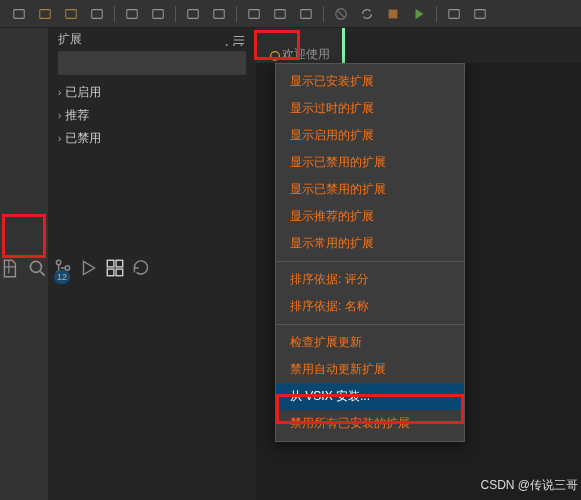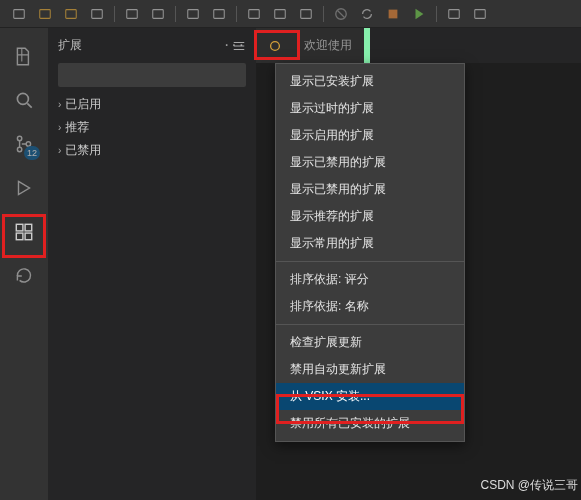--- a/index.html
+++ b/index.html
@@ -1,37 +1,37 @@
 <!DOCTYPE html>
 <html><head>
 <meta charset="utf-8">
 <style>
 *{margin:0;padding:0;box-sizing:border-box;font-family:"Microsoft YaHei",sans-serif;font-size:12px}
 body{background:#1e1e1e;color:#ccc;width:581px;height:500px;overflow:hidden;position:relative}
 .toolbar{height:28px;background:#333;display:flex;align-items:center;padding:0 8px;gap:4px;border-bottom:1px solid #222}
 .toolbar .tb-icon{width:22px;height:22px;display:flex;align-items:center;justify-content:center;opacity:.7}
 .toolbar .sep{width:1px;height:16px;background:#555;margin:0 2px}
 .main{display:flex;height:calc(100% - 28px)}
-.activity-bar{width:48px;background:#333;display:flex;flex-direction:column;align-items:center;padding-top:8px;gap:4px}
+.activity-bar{width:48px;background:#333;display:flex;flex-direction:row;align-items:center;padding-top:8px;gap:4px}
 .activity-bar .ab-item{width:40px;height:40px;display:flex;align-items:center;justify-content:center;opacity:.6;position:relative}
 .activity-bar .ab-item.active{opacity:1}
 .badge{position:absolute;bottom:4px;right:4px;background:#0e639c;color:#fff;border-radius:8px;min-width:14px;height:14px;font-size:9px;display:flex;align-items:center;justify-content:center;padding:0 3px}
 .ext-panel{width:208px;background:#252526;display:flex;flex-direction:column}
-.ext-header{height:35px;display:flex;align-items:center;justify-content:space-between;padding:0 10px;color:#bbb;font-size:11px}
+.ext-header{height:23px;display:flex;align-items:center;justify-content:space-between;padding:0 10px;color:#bbb;font-size:11px}
 .ext-header .right{display:flex;gap:8px;align-items:center}
 .search-box{background:#3c3c3c;height:24px;margin:0 10px 6px;border-radius:2px}
 .tree-item{padding:3px 10px;color:#ccc;display:flex;align-items:center;gap:4px;font-size:12px}
 .tree-item .chev{font-size:10px;color:#aaa}
 .editor{flex:1;background:#1e1e1e;position:relative}
 .tabs{height:35px;background:#252526;display:flex;align-items:stretch}
-.tab{display:flex;align-items:center;gap:22px;padding:0 12px;color:#969696;background:#2d2d2d;border-right:6px solid #86efac;font-size:12px}
+.tab{display:flex;align-items:flex-end;gap:0;padding:0 12px;color:#969696;background:#2d2d2d;border-right:3px solid #86efac;font-size:12px}
 .tab.active{background:#1e1e1e;color:#fff}
 .tab .close{opacity:.6;font-size:14px}
 .context-menu{position:absolute;top:63px;left:275px;width:190px;background:#3c3c3c;border:1px solid #555;box-shadow:0 4px 12px rgba(0,0,0,.5);z-index:10;padding:4px 0}
-.menu-item{padding:5px 14px;color:#e5e5e5;font-size:12px;cursor:default}
+.menu-item{padding:5px 14px;color:#f97316;font-size:12px;cursor:default}
 .menu-item.selected{background:#094771;color:#fff}
 .menu-sep{height:1px;background:#555;margin:4px 0}
 .red-box{position:absolute;border:3px solid #e02020;pointer-events:none;z-index:20}
 .watermark{position:absolute;bottom:6px;right:3px;color:#ddd;font-size:12px;z-index:30}
 svg{display:block}
 .hdr-actions{position:absolute;top:36px;left:224px;display:flex;gap:6px;align-items:center;z-index:5;opacity:.7}
 </style>
 </head>
 <body>
 

